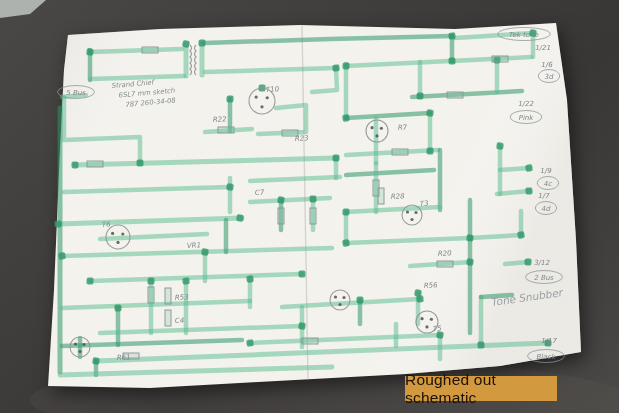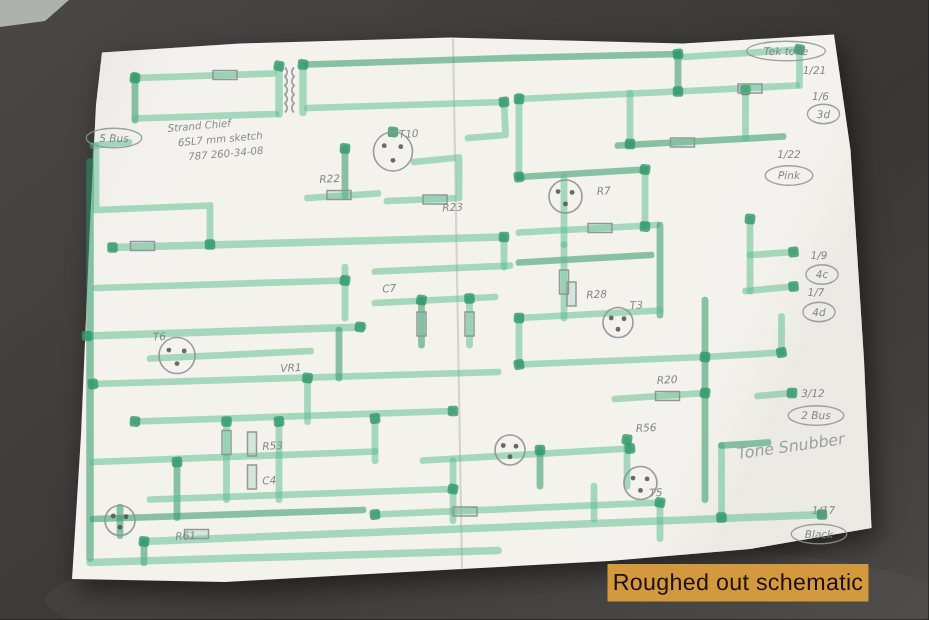--- a/index.html
+++ b/index.html
@@ -3,21 +3,21 @@
 <meta charset="utf-8">
 <style>
   html,body{margin:0;padding:0;background:#222;}
   #photo{
     position:relative;width:619px;height:413px;overflow:hidden;
     background:linear-gradient(140deg,#4a4846 0%,#403e3c 35%,#393736 60%,#434140 85%,#4c4a47 100%);
     font-family:"DejaVu Sans",sans-serif;
   }
   #scene{position:absolute;left:0;top:0;}
   #caption{
-    position:absolute;left:405px;top:376px;width:174px;height:25px;
+    position:absolute;left:405px;top:376px;width:152px;height:25px;
     display:flex;align-items:center;justify-content:center;
     font-family:"Liberation Sans",sans-serif;font-size:15.5px;font-weight:400;
     letter-spacing:0.2px;
   }
   .paper-shadow{filter:drop-shadow(4px 7px 9px rgba(0,0,0,0.5));}
   text{user-select:none;}
 </style>
 </head>
 <body>
 

